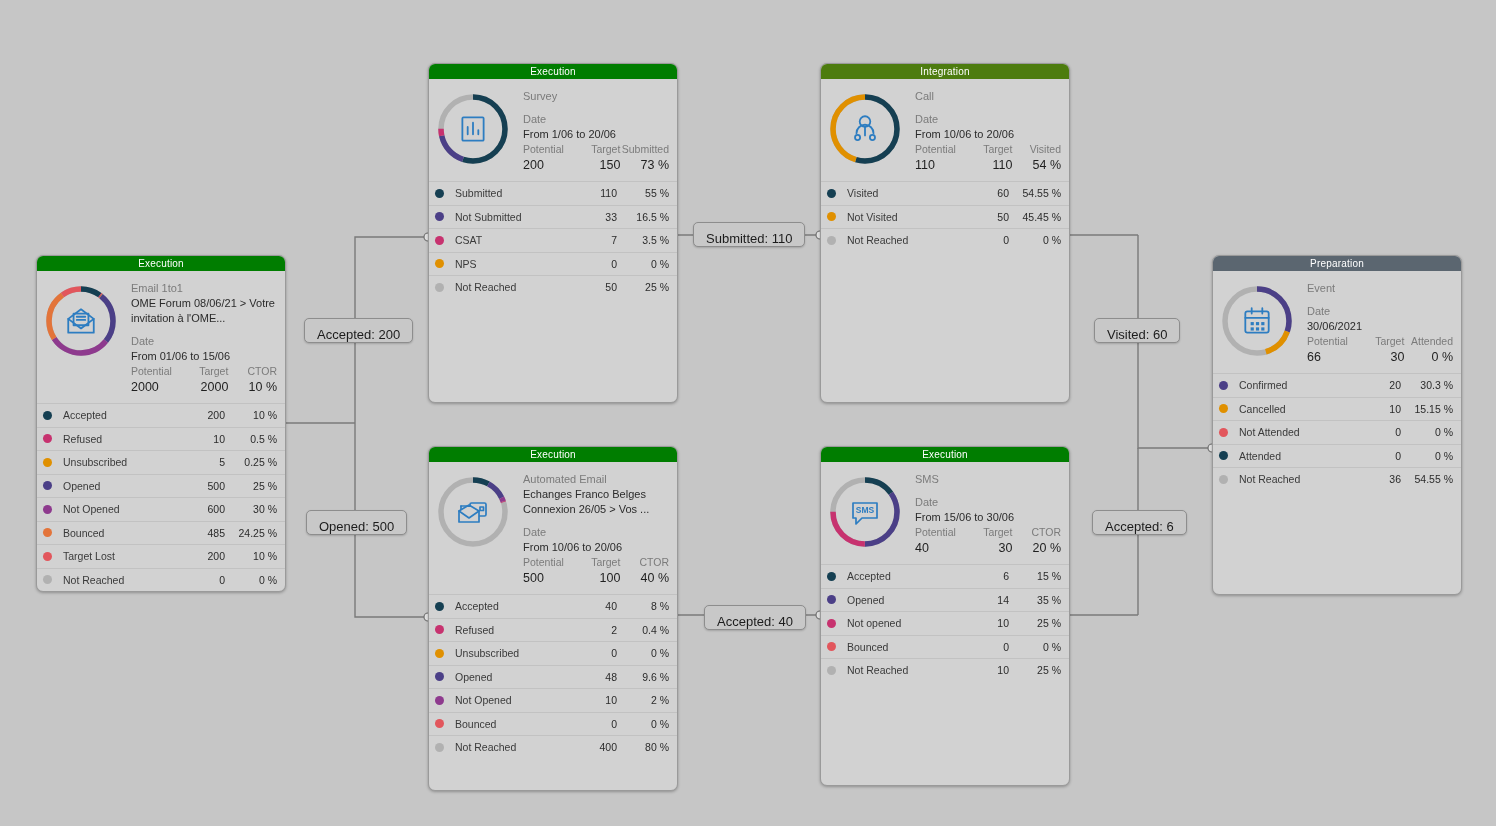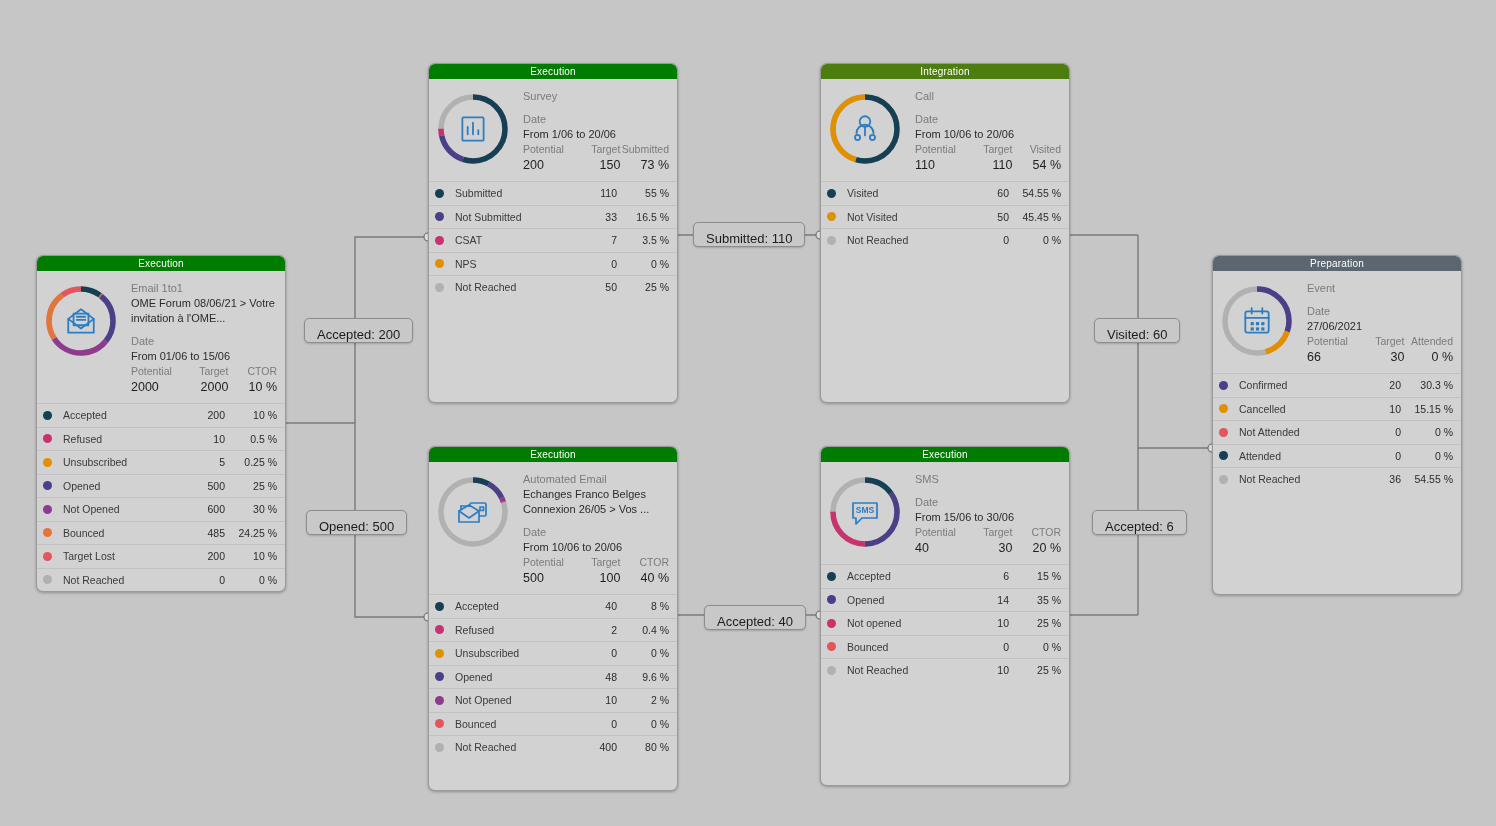--- a/index.html
+++ b/index.html
@@ -372,21 +372,21 @@
                   <rect x="10" y="22" width="3" height="3"></rect>
                   <rect x="15" y="22" width="3" height="3"></rect>
                   <rect x="20" y="22" width="3" height="3"></rect>
                 </g>
               </svg>
             </span>
           </div>
           <div class="info">
             <div class="subtitle">Event</div>
             <div class="lbl">Date</div>
-            <div class="val">27/06/2021</div>
+            <div class="val">30/06/2021</div>
             <div class="kpis">
               <div class="kpi">
                 <div class="k-label">Potential</div>
                 <div class="k-value">66</div>
               </div>
               <div class="kpi">
                 <div class="k-label">Target</div>
                 <div class="k-value">30</div>
               </div>
               <div class="kpi">

